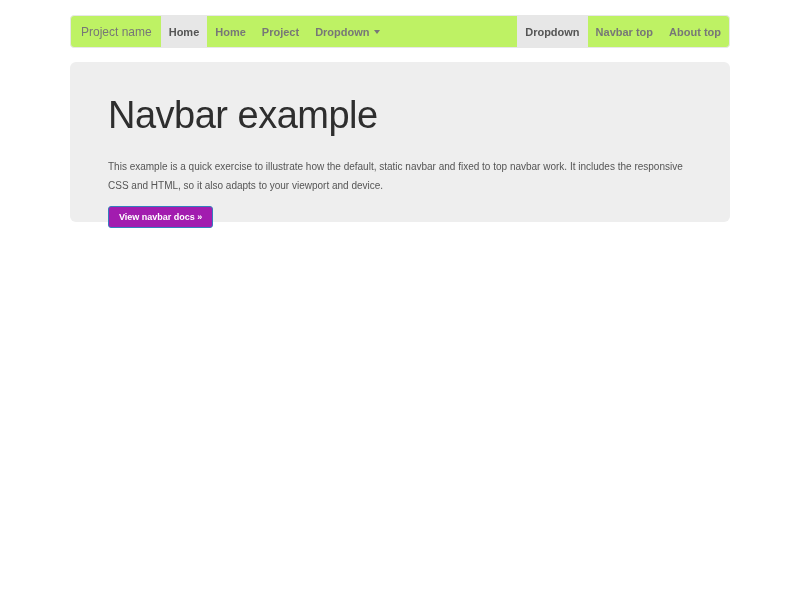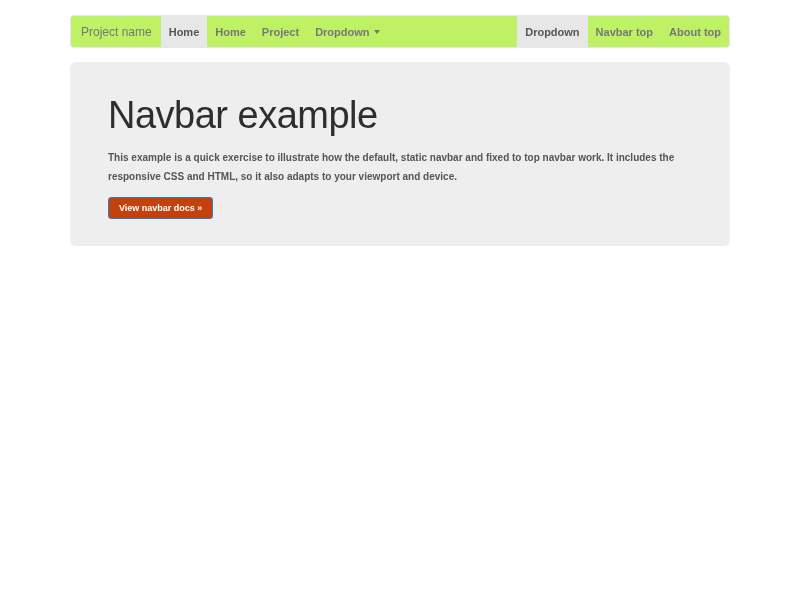--- a/index.html
+++ b/index.html
@@ -48,44 +48,43 @@
     width: 0; height: 0;
     border-left: 3px solid transparent;
     border-right: 3px solid transparent;
     border-top: 4px solid #777;
     margin-left: 4px;
   }
 
   
   .jumbotron {
     margin-top: 14px;
-    height: 184px;
+    height: 160px;
     background: #eeeeee;
     border-radius: 6px;
     padding: 33px 38px 0 38px;
   }
   .jumbotron h1 {
     margin: 0;
     font-size: 38px;
     font-weight: normal;
     color: #2e2e2e;
     letter-spacing: -0.5px;
     line-height: 1.1;
   }
   .jumbotron p {
-    margin: 11px 0 11px 0;
+    margin: 20px 0 11px 0;
     font-size: 10px;
     line-height: 19px;
     color: #555;
     max-width: 578px;
-    font-weight: bold;
   }
   .btn-primary {
     display: inline-block;
-    background: #c2410c;
+    background: #a21caf;
     border: 1px solid #357ebd;
     border-radius: 3px;
     color: #ffffff;
     font-size: 9px;
     font-weight: bold;
     padding: 5px 10px;
     text-decoration: none;
     cursor: pointer;
     font-family: "Liberation Sans", sans-serif;
   }

